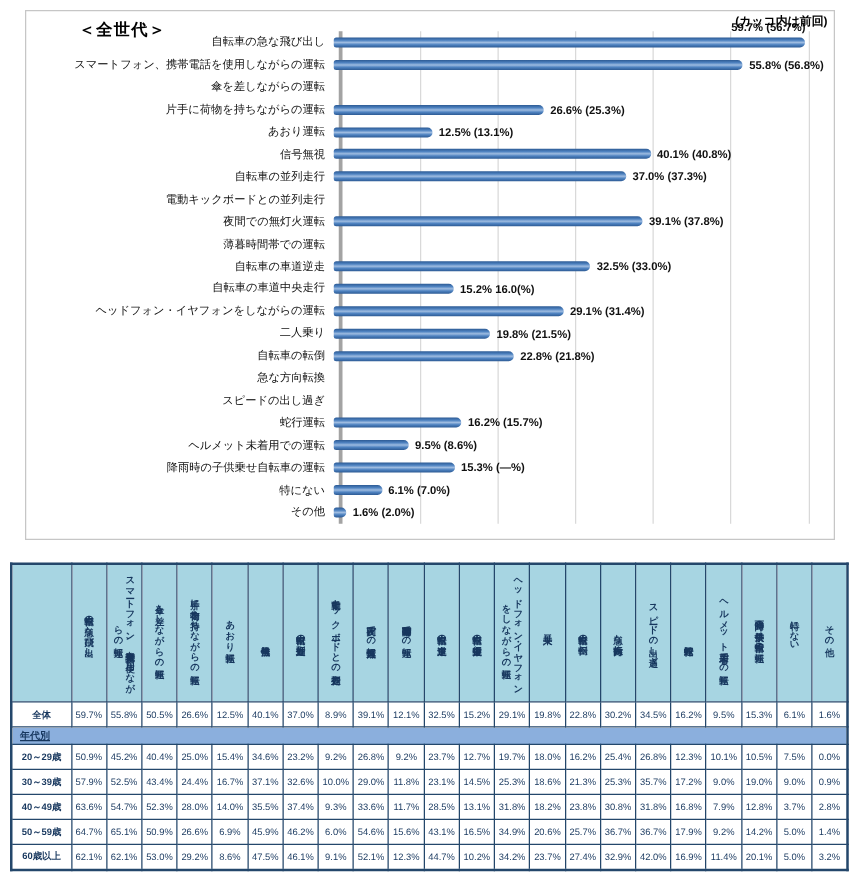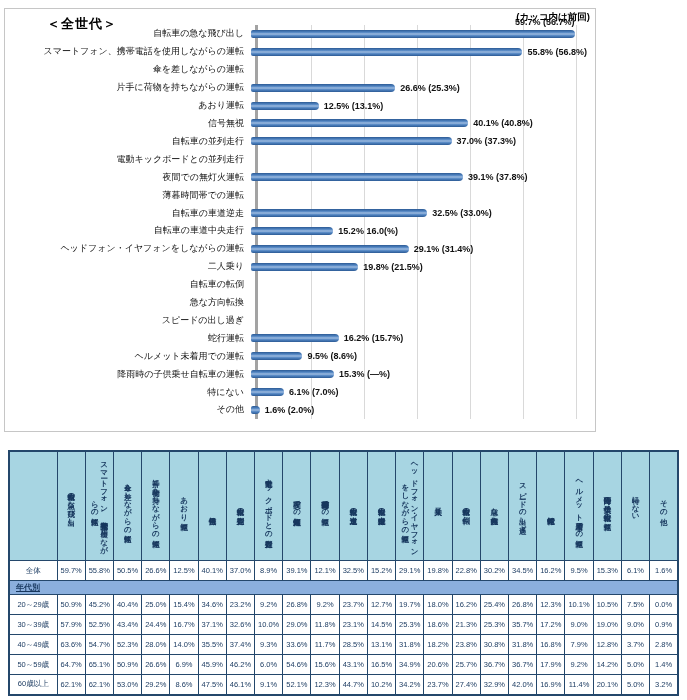--- a/index.html
+++ b/index.html
@@ -4,21 +4,21 @@
 <style>
   :root{
     --bar-dark:#2C5A94; --bar-mid:#4F83C1; --bar-light:#9DBBE0;
     --grid:#D9D9D9; --chart-border:#C6C6C6;
     --header-bg:#A7D5E2; --band-bg:#8BAFDD; --tborder:#24476B; --ttext:#17375E;
   }
   *{box-sizing:border-box; margin:0; padding:0;}
   html,body{width:687px; height:700px; background:#fff; overflow:hidden;
     font-family:"Liberation Sans","DejaVu Sans",sans-serif;}
   
-  .chart-box{position:absolute; left:4px; top:8px; width:592px; height:424px;
+  .chart-box{position:absolute; left:20px; top:8px; width:648px; height:424px;
     border:1px solid var(--chart-border); background:#fff;}
   .chart-title{position:absolute; left:42px; top:6px; font-size:13px; font-weight:bold;
     color:#000; letter-spacing:1px; z-index:3;}
   .chart-note{position:absolute; right:5px; top:2px; font-size:9.5px; font-weight:bold;
     color:#000; z-index:3;}
   .chart-body{position:absolute; left:6px; top:16px; right:8px; bottom:12px;}
   .grid-layer{position:absolute; left:244px; top:0; right:0; bottom:0;
     border-left:3px solid #A3A3A3;}
   .grid-line{position:absolute; top:0; bottom:0; width:1px; background:var(--grid);}
   .chart-rows{position:absolute; inset:0; display:flex; flex-direction:column; z-index:2;}
@@ -35,21 +35,21 @@
     border-collapse:collapse; table-layout:fixed; border:2px solid var(--tborder);}
   .dtable th,.dtable td{border:1px solid var(--tborder); overflow:hidden;}
   .dtable thead th{background:var(--header-bg); height:106px; vertical-align:middle;
     padding:2px 0; text-align:center;}
   .vtext{writing-mode:vertical-rl; display:inline-block; max-height:102px;
     font-size:7.5px; font-weight:bold; color:var(--ttext); line-height:1.25;}
   th.corner{background-color:var(--header-bg);
     background-image:linear-gradient(to bottom right,
       transparent calc(50% - 0.6px), var(--tborder) calc(50% - 0.6px),
       var(--tborder) calc(50% + 0.6px), transparent calc(50% + 0.6px));}
-  td.rlabel{font-size:7.5px; font-weight:normal; text-align:center; color:var(--ttext);
+  td.rlabel{font-size:7.5px; font-weight:bold; text-align:center; color:var(--ttext);
     background:#fff; height:20px;}
   td.cell{font-size:7.5px; text-align:center; color:var(--ttext); background:#fff;}
   tr.band td{background:var(--band-bg); font-size:8px; font-weight:bold; text-align:left;
     padding:1px 0 1px 6px; height:14px; color:var(--ttext);text-decoration:underline;}
 </style>
 </head>
 <body>
 
 <div class="chart-box">
   <div class="chart-title">＜全世代＞</div>
@@ -145,20 +145,24 @@
         </div>
         <div class="chart-row">
           <div class="cat-label">二人乗り</div>
           <div class="plot">
             <div class="bar" style="width: 31.9355%;"></div>
             <span class="val">19.8% (21.5%)</span>
           </div>
         </div>
         <div class="chart-row">
           <div class="cat-label">自転車の転倒</div>
+          <div class="plot">
+            <div class="bar" style="width: 36.7742%;"></div>
+            <span class="val">22.8% (21.8%)</span>
+          </div>
         </div>
         <div class="chart-row">
           <div class="cat-label">急な方向転換</div>
         </div>
         <div class="chart-row">
           <div class="cat-label">スピードの出し過ぎ</div>
         </div>
         <div class="chart-row">
           <div class="cat-label">蛇行運転</div>
           <div class="plot">

